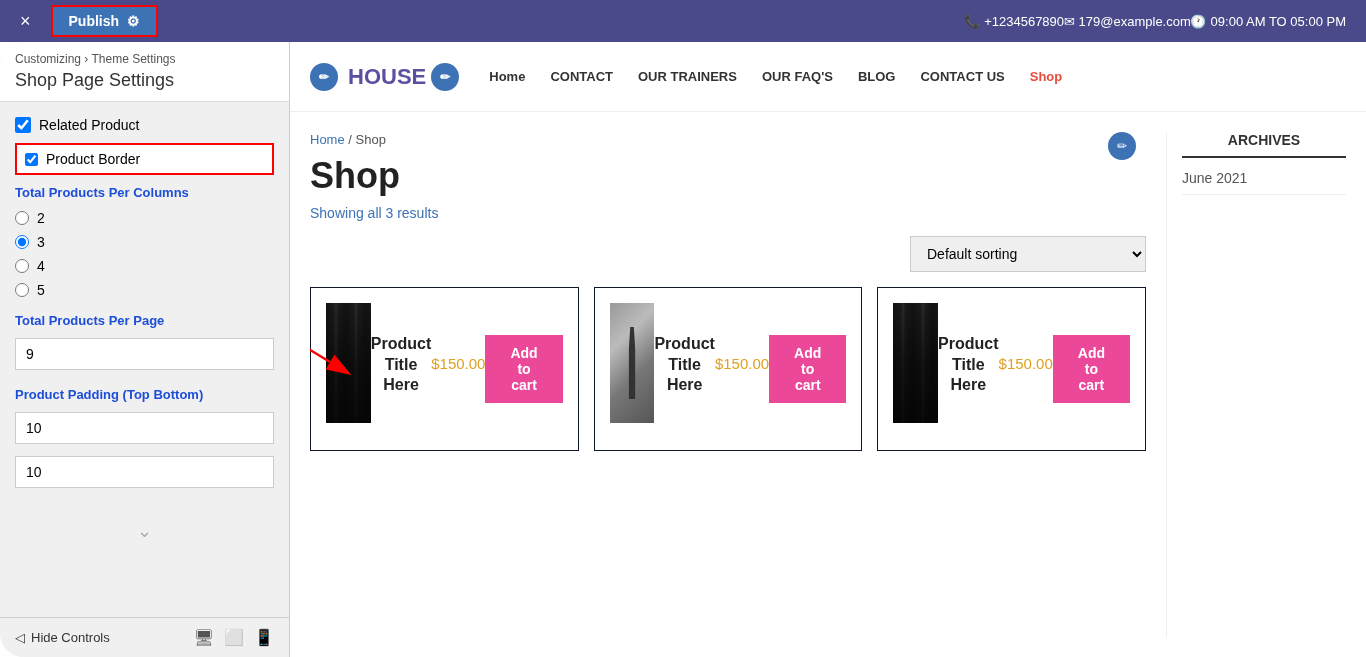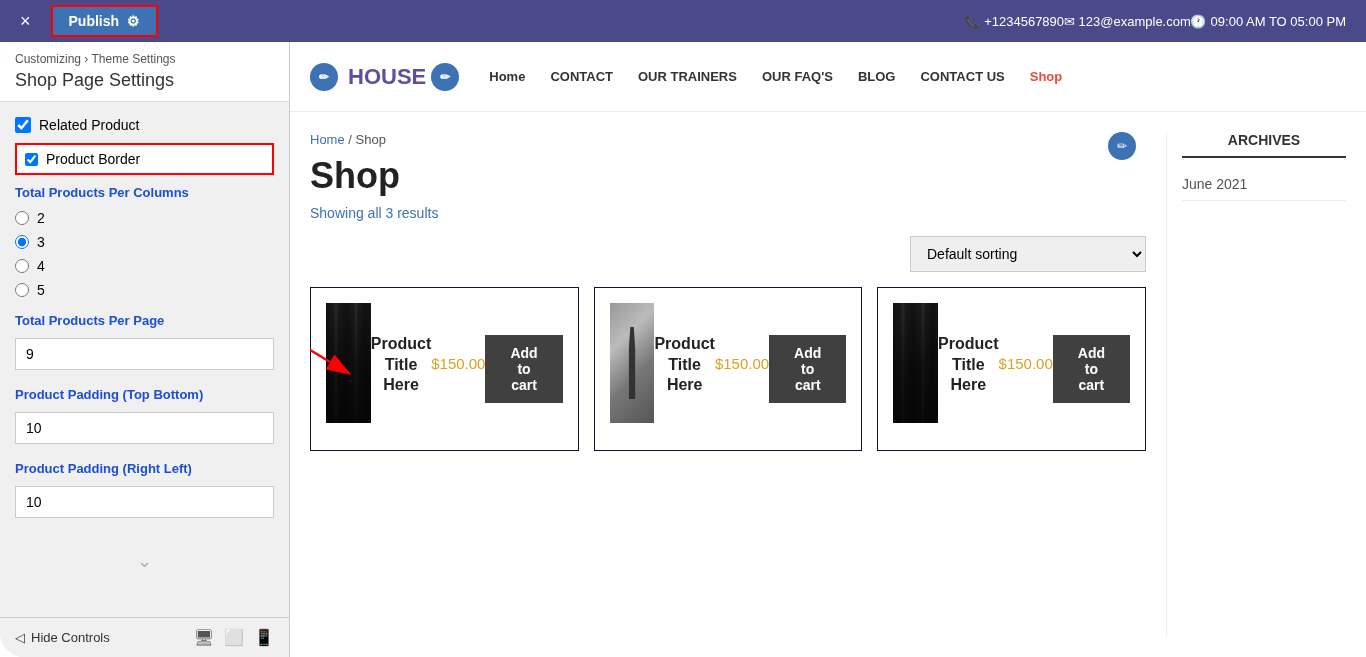--- a/index.html
+++ b/index.html
@@ -159,33 +159,33 @@
     }
     .product-img-gym {
       background: linear-gradient(135deg, #2c2c2c 0%, #555 40%, #8B6914 70%, #333 100%);
     }
     .product-img-person {
       background: linear-gradient(135deg, #888 0%, #aaa 50%, #666 100%);
     }
     .product-title { font-size: 16px; font-weight: bold; color: #222; margin-bottom: 8px; line-height: 1.3; }
     .product-price { color: #e0a020; font-size: 15px; margin-bottom: 12px; }
     .add-to-cart-btn {
-      background: #404040;
+      background: #ec4899;
       color: white;
       border: none;
       padding: 10px 20px;
       font-size: 14px;
       font-weight: bold;
       cursor: pointer;
       width: 100%;
     }
 
     
     .shop-sidebar { width: 180px; flex-shrink: 0; border-left: 1px solid #eee; padding-left: 15px; }
-    .archives-title { font-size: 14px; font-weight: bold; color: #333; border-bottom: 2px solid #333; padding-bottom: 8px; margin-bottom: 10px; text-align: center; }
+    .archives-title { font-size: 14px; font-weight: bold; color: #333; border-bottom: 2px solid #333; padding-bottom: 8px; margin-bottom: 4px; text-align: center; }
     .archive-item { font-size: 14px; color: #555; padding: 8px 0; border-bottom: 1px solid #eee; cursor: pointer; }
 
     
     .edit-overlay-btn {
       width: 28px; height: 28px;
       background: #3d72b4;
       border-radius: 50%;
       display: flex; align-items: center; justify-content: center;
       cursor: pointer;
       position: absolute;
@@ -225,21 +225,21 @@
 <div class="top-bar">
   <div class="top-bar-left">
     <button class="close-btn">×</button>
     <button class="publish-btn">
       <span>Publish</span>
       <span class="gear-icon">⚙</span>
     </button>
   </div>
   <div class="top-bar-right">
     <span>📞 <span>+1234567890</span></span>
-    <span>✉ <span>123@example.com</span></span>
+    <span>✉ <span>179@example.com</span></span>
     <span>🕐 <span>09:00 AM TO 05:00 PM</span></span>
   </div>
 </div>
 
 <div class="main-layout">
 
   <div class="sidebar" style="position:relative;">
     <div class="sidebar-header">
       <div class="sidebar-breadcrumb">Customizing › Theme Settings</div>
       <div class="sidebar-title">Shop Page Settings</div>
@@ -281,21 +281,20 @@
 
       
       <div class="section-label">Total Products Per Page</div>
       <input type="text" class="input-field" value="9" style="">
 
       
       <div class="section-label">Product Padding (Top Bottom)</div>
       <input type="text" class="input-field" value="10" style="">
 
       
-      <div class="section-label">Product Padding (Right Left)</div>
       <input type="text" class="input-field" value="10" style="">
     </div>
 
     <div style="text-align:center;padding:5px;font-size:18px;color:#aaa;">⌄</div>
 
     <div class="sidebar-bottom">
       <button class="hide-controls-btn">
         <span>◁</span>
         <span>Hide Controls</span>
       </button>

